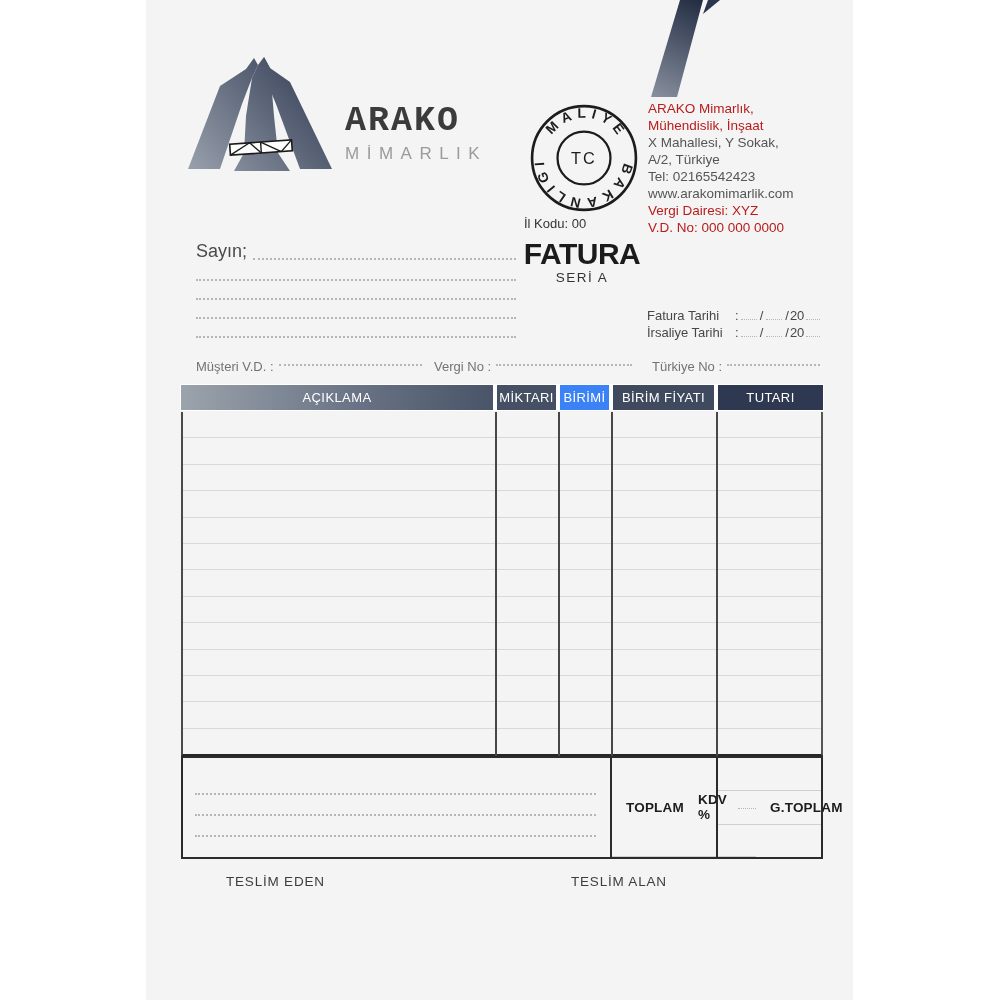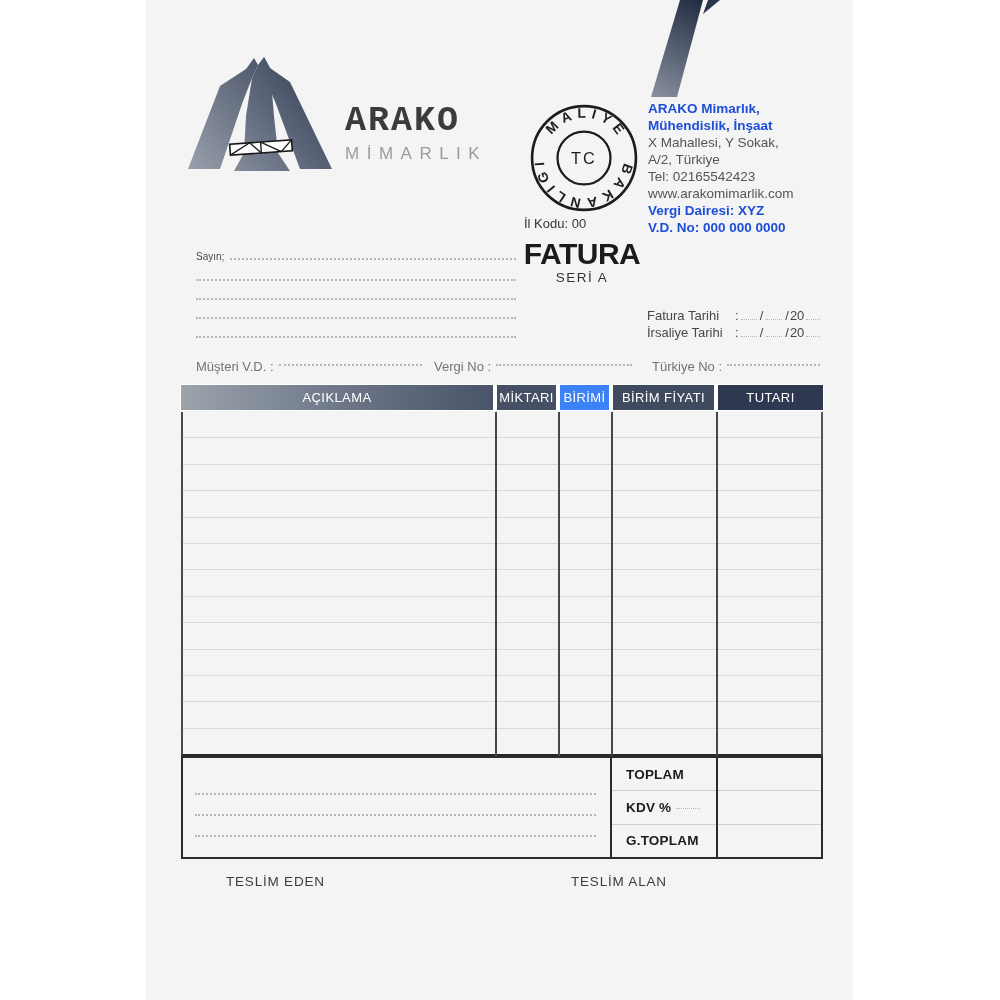--- a/index.html
+++ b/index.html
@@ -7,27 +7,27 @@
           font-family:"Liberation Sans", sans-serif;color:#444;}
   .paper{position:absolute;left:146px;top:0;width:707px;height:1000px;background:#f4f4f4;}
 
   
   .brand{position:absolute;left:345px;top:104px;}
   .brand-name{font-size:35px;font-weight:800;letter-spacing:2px;color:#3b3b3b;line-height:34px;font-family:Liberation Mono, monospace;}
   .brand-sub{font-size:17px;letter-spacing:7.5px;color:#9b9b9b;margin-top:6px;}
 
   
   .company{position:absolute;left:648px;top:100px;width:180px;font-size:13.5px;line-height:17px;color:#555;}
-  .company .b{font-weight:700;color:#1d4ed8;}
+  .company .b{font-weight:400;color:#b91c1c;}
 
   
   .stamp-caption{position:absolute;left:524px;top:216px;width:120px;text-align:left;font-size:13px;color:#333;}
 
   
-  .sayin{position:absolute;left:196px;top:246px;width:320px;font-size:10px;color:#4a4a4a;}
+  .sayin{position:absolute;left:196px;top:246px;width:320px;font-size:18px;color:#4a4a4a;}
   .sayin .row1{display:flex;align-items:flex-end;height:16px;}
   .sayin .row1 .lbl{white-space:nowrap;padding-right:6px;}
   .dotfill{flex:1;border-bottom:2px dotted #b3b6bd;margin-bottom:2px;}
   .dline{height:17px;border-bottom:2px dotted #b3b6bd;}
 
   
   .title{position:absolute;left:502px;top:238px;width:160px;text-align:center;}
   .title .main{font-size:30px;font-weight:800;letter-spacing:-0.5px;color:#1b1b1b;line-height:32px;}
   .title .series{font-size:13.5px;letter-spacing:1.5px;color:#333;margin-top:0;}
 
@@ -66,21 +66,21 @@
   .v1{left:495px;} .v2{left:558px;} .v3{left:611px;} .v4{left:716px;}
 
   
   .yalniz-box{position:absolute;left:181px;top:756px;width:429px;height:103px;box-sizing:border-box;
               border-left:2px solid #2b2b2b;border-bottom:2px solid #2b2b2b;border-top:2px solid #2b2b2b;
               padding:16px 14px 0 12px;}
   .yalniz-box .row1{display:flex;align-items:flex-end;height:18px;font-size:14px;color:#4a4a4a;}
   .yalniz-box .row1 .lbl{white-space:nowrap;padding-right:6px;}
   .yalniz-box .dline{height:19px;}
   .tot-label-box{position:absolute;left:610px;top:756px;width:106px;height:103px;box-sizing:border-box;
-                 border:2px solid #2b2b2b;border-right:none;display:flex;flex-direction:column;}
+                 border:2px solid #2b2b2b;border-right:none;display:flex;}
   .tot-value-box{position:absolute;left:716px;top:756px;width:107px;height:103px;box-sizing:border-box;
                  border:2px solid #2b2b2b;display:flex;flex-direction:column;}
   .tot-row{flex:1;border-bottom:1px solid #cfcfcf;display:flex;align-items:center;padding-left:14px;
            font-size:13.5px;font-weight:700;color:#1c1c1c;letter-spacing:0.2px;box-sizing:border-box;}
   .tot-row:last-child{border-bottom:none;}
   .tot-value-box .tot-row{padding-left:0;}
   .kdv-dots{display:inline-block;width:24px;border-bottom:1.5px dotted #b3b6bd;margin-left:5px;margin-bottom:-2px;}
 
   
   .sig{position:absolute;top:874px;width:160px;text-align:left;font-size:13.5px;letter-spacing:0.8px;color:#3d3d3d;}

